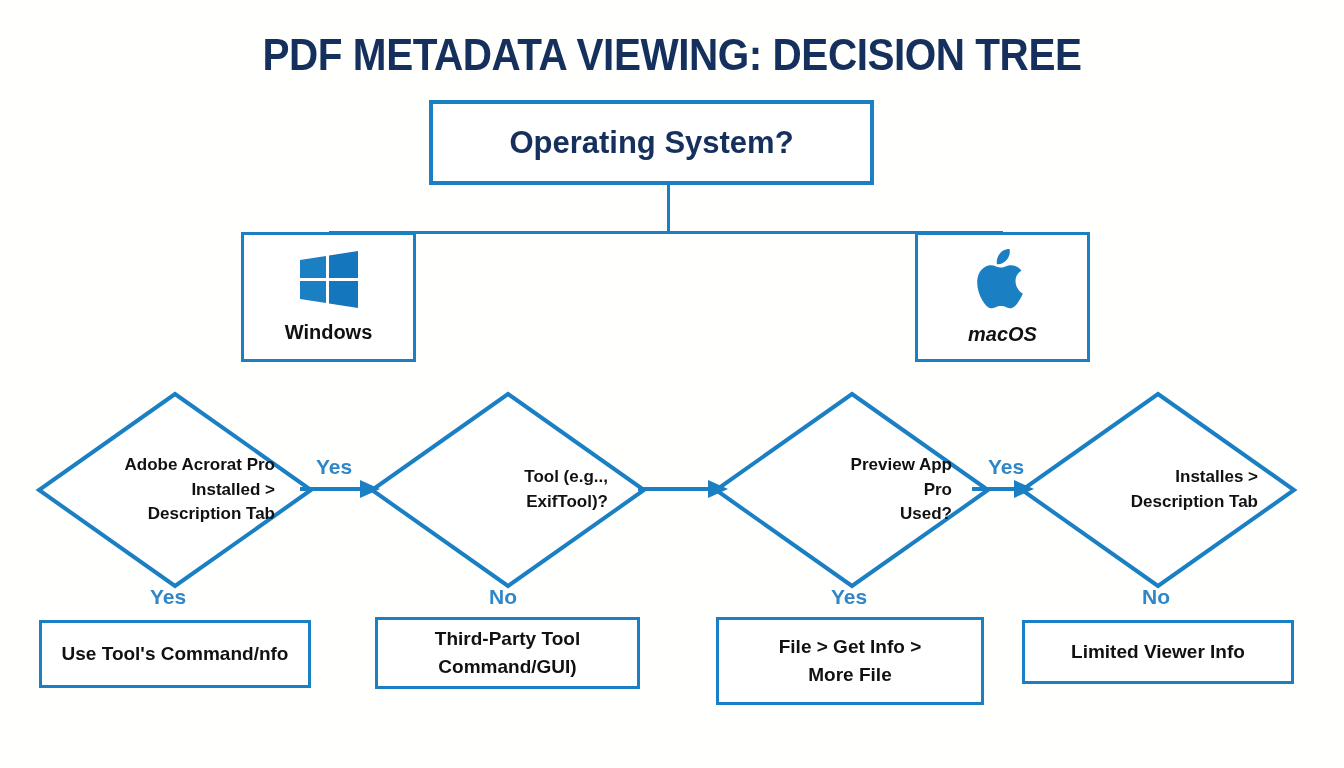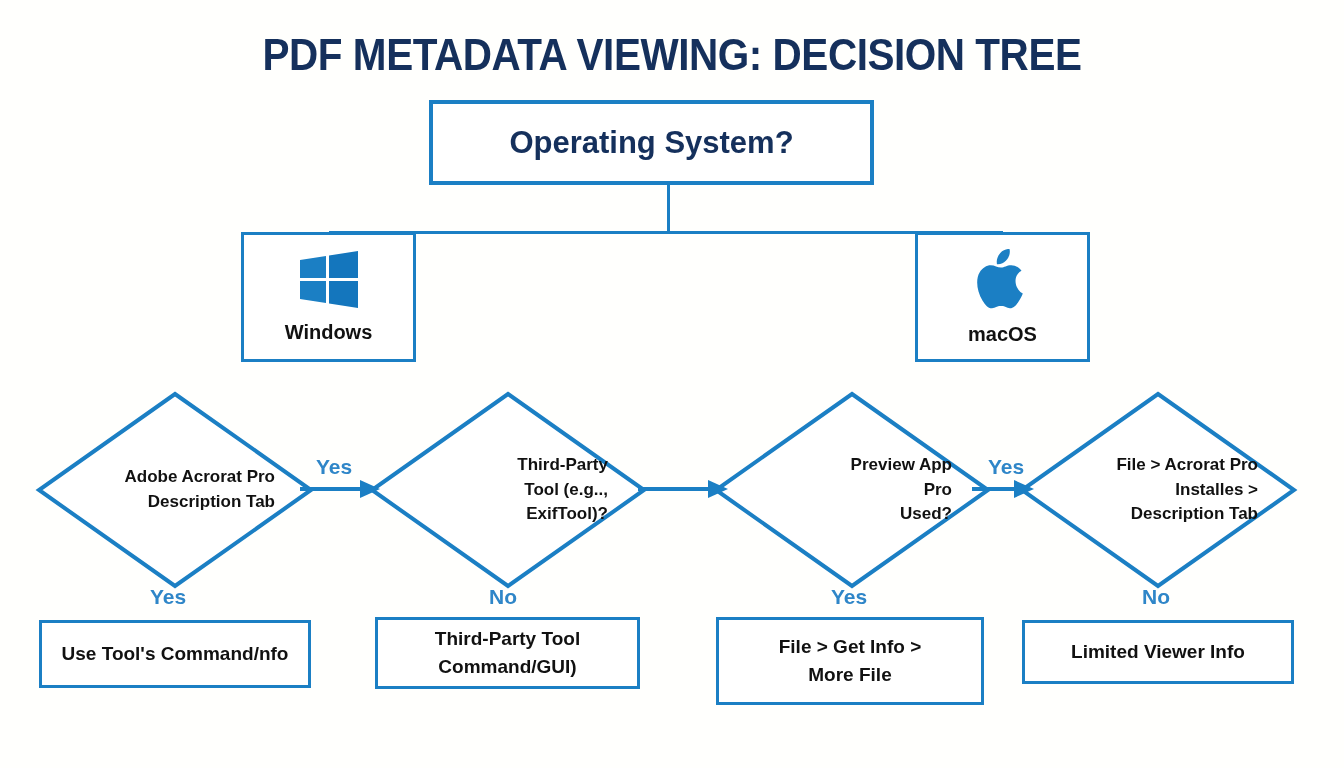--- a/index.html
+++ b/index.html
@@ -60,21 +60,21 @@
     position: absolute;
     border: 3px solid #1b7fc4;
     background: #ffffff;
     display: flex;
     flex-direction: column;
     align-items: center;
     justify-content: center;
     gap: 8px;
   }
   .os-box.windows { left: 241px; top: 232px; width: 175px; height: 130px; }
-  .os-box.macos   { left: 915px; top: 232px; width: 175px; height: 130px; }
+  .os-box.macos   { left: 915px; top: 232px; width: 175px; height: 130px; font-style: italic; }
   .os-label {
     font-size: 20px;
     font-weight: 600;
     color: #111111;
   }
   .os-icon { display: block; }
   
   .conn {
     position: absolute;
     background: #1b7fc4;
@@ -183,30 +183,30 @@
     </span>
     <span class="os-label">macOS</span>
   </div>
 
   <div class="diamond d1">
     <svg width="280" height="200" aria-hidden="true">
       <polygon points="140,4 276,100 140,196 4,100" fill="#ffffff" stroke="#1b7fc4" stroke-width="4"></polygon>
     </svg>
     <div class="diamond-text">
       <span class="result-line">Adobe Acrorat Pro</span>
+      <span class="result-line">Installed &gt;</span>
       <span class="result-line">Description Tab</span>
     </div>
   </div>
 
   <div class="diamond d2">
     <svg width="280" height="200" aria-hidden="true">
       <polygon points="140,4 276,100 140,196 4,100" fill="#ffffff" stroke="#1b7fc4" stroke-width="4"></polygon>
     </svg>
     <div class="diamond-text">
-      <span class="result-line">Third-Party</span>
       <span class="result-line">Tool (e.g..,</span>
       <span class="result-line">ExifTool)?</span>
     </div>
   </div>
 
   <div class="diamond d3">
     <svg width="280" height="200" aria-hidden="true">
       <polygon points="140,4 276,100 140,196 4,100" fill="#ffffff" stroke="#1b7fc4" stroke-width="4"></polygon>
     </svg>
     <div class="diamond-text">
@@ -214,21 +214,20 @@
       <span class="result-line">Pro</span>
       <span class="result-line">Used?</span>
     </div>
   </div>
 
   <div class="diamond d4">
     <svg width="280" height="200" aria-hidden="true">
       <polygon points="140,4 276,100 140,196 4,100" fill="#ffffff" stroke="#1b7fc4" stroke-width="4"></polygon>
     </svg>
     <div class="diamond-text">
-      <span class="result-line">File &gt; Acrorat Pro</span>
       <span class="result-line">Installes &gt;</span>
       <span class="result-line">Description Tab</span>
     </div>
   </div>
 
   <div class="arrow a1">
     <svg width="80" height="22" aria-hidden="true">
       <line x1="0" y1="11" x2="62" y2="11" stroke="#1b7fc4" stroke-width="4"></line>
       <polygon points="60,2 80,11 60,20" fill="#1b7fc4"></polygon>
     </svg>

